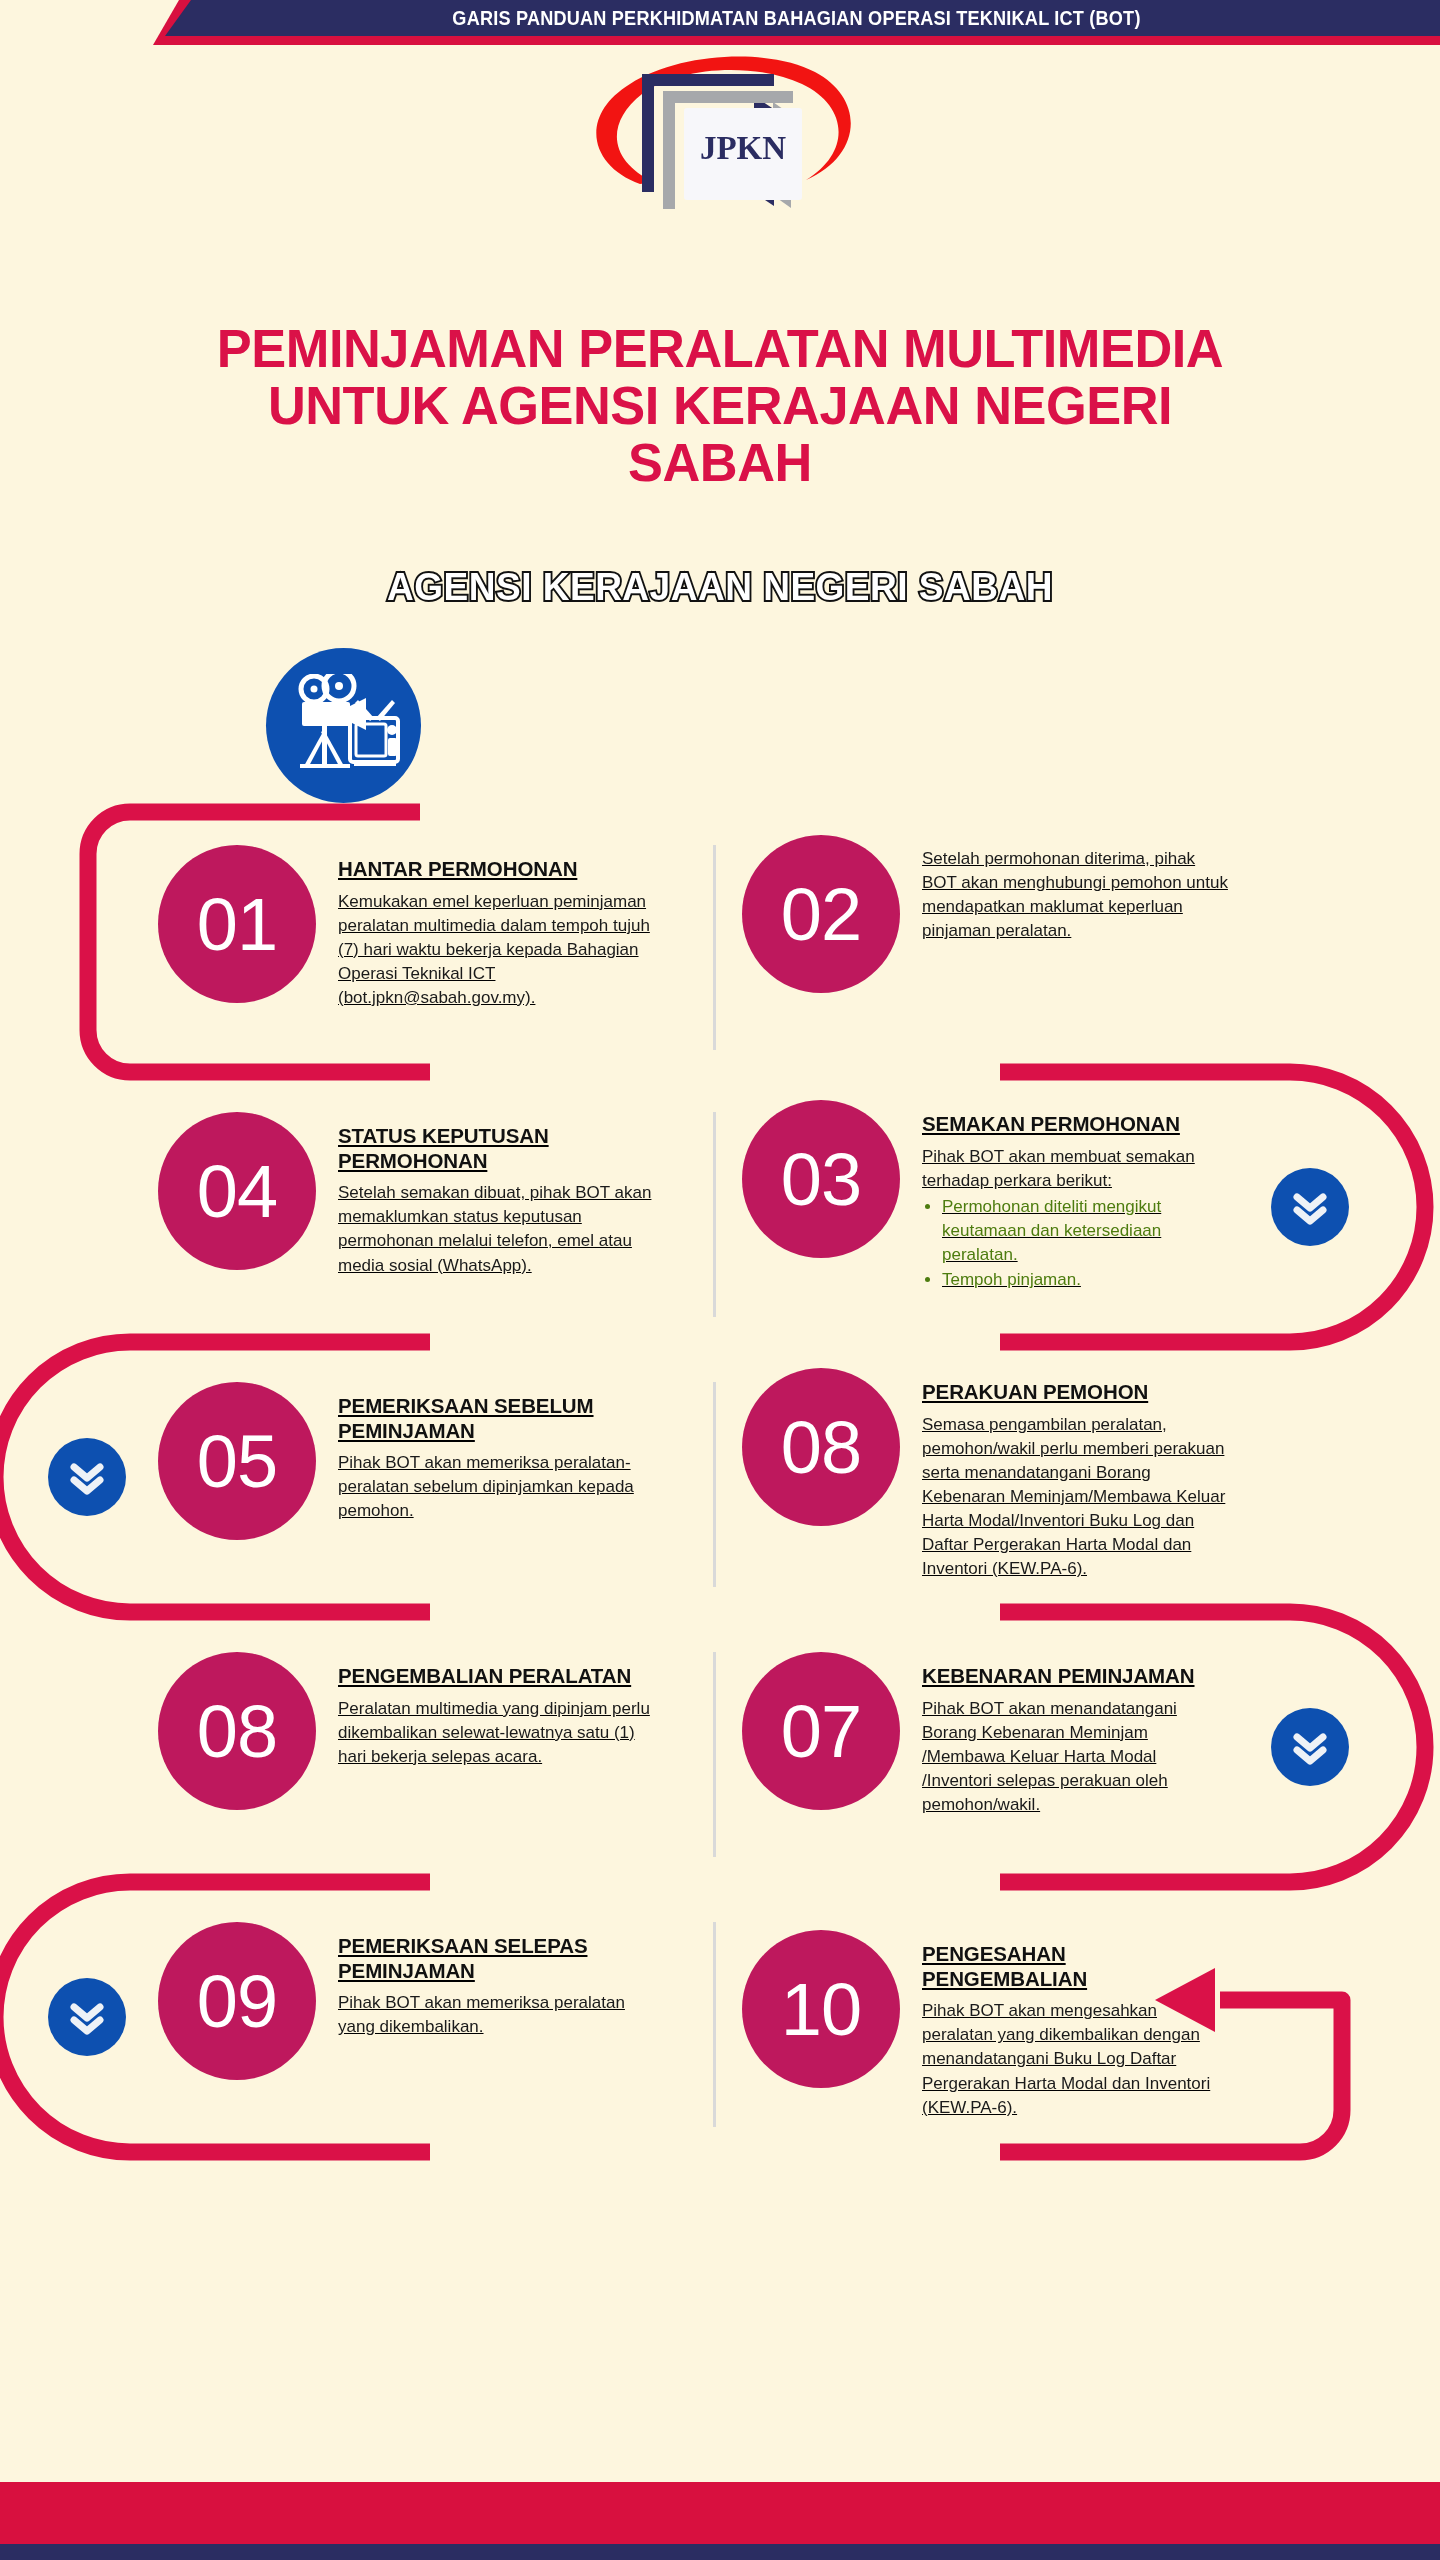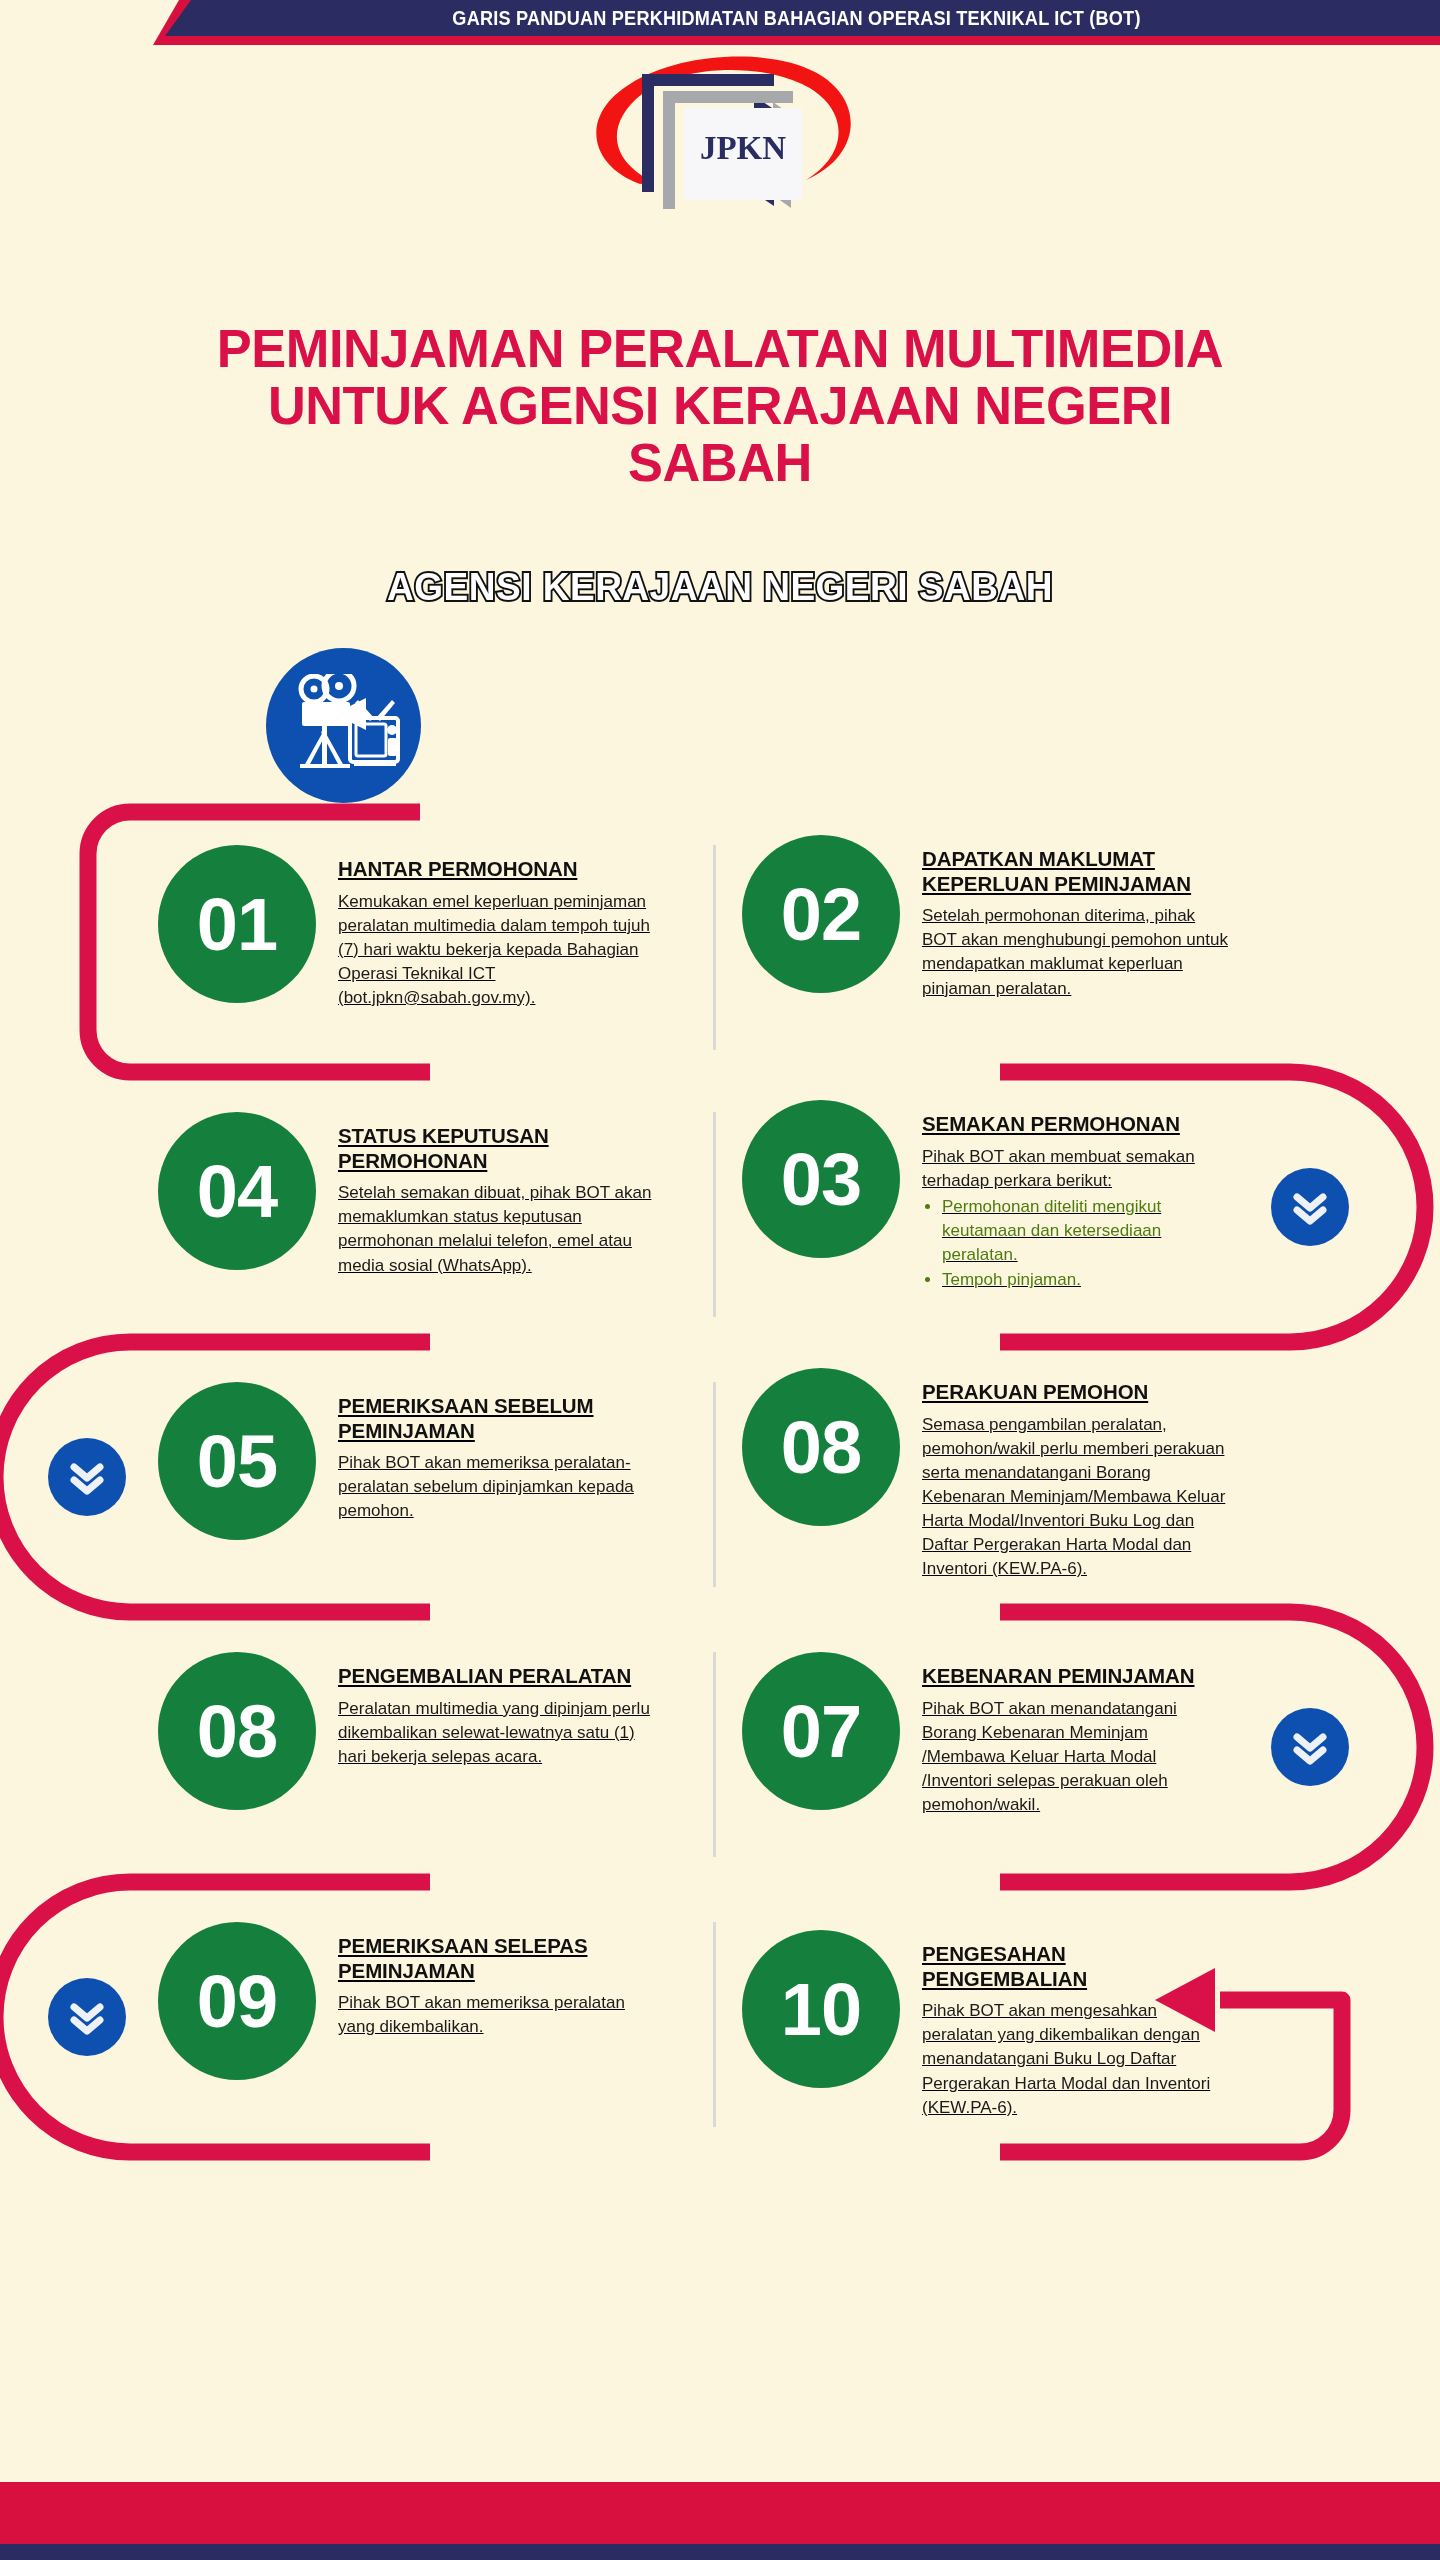--- a/index.html
+++ b/index.html
@@ -102,22 +102,22 @@
   #snake{ position:absolute; left:0; top:0; width:1440px; height:2560px; z-index:1; }
 
   
   .step{
     position:absolute; z-index:5;
     display:flex; align-items:flex-start;
   }
   .step-circle{
     flex:0 0 auto;
     width:158px; height:158px; border-radius:50%;
-    background:#15803d;
-    color:#ffffff; font-size:74px; font-weight:bold;
+    background:#be185d;
+    color:#ffffff; font-size:74px; font-weight:normal;
     display:flex; align-items:center; justify-content:center;
     letter-spacing:-1px;
   }
   .step-body{ padding-top:12px;text-decoration:underline; }
   .step-body.pad-left{ padding-left:22px; }
   .step-title{
     font-size:20.5px; font-weight:bold; color:#111111;
     line-height:1.2; letter-spacing:-0.1px;
     margin-bottom:8px;
   }
@@ -239,21 +239,20 @@
   <div class="step-circle">01</div>
   <div class="step-body pad-left" style="width:350px;">
     <div class="step-title">HANTAR PERMOHONAN</div>
     <div class="step-desc">Kemukakan emel keperluan peminjaman peralatan multimedia dalam tempoh tujuh (7) hari waktu bekerja kepada Bahagian Operasi Teknikal ICT (bot.jpkn@sabah.gov.my).</div>
   </div>
 </div>
 
 <div class="step" style="left:742px; top:835px; width:600px;">
   <div class="step-circle">02</div>
   <div class="step-body pad-left" style="width:330px;">
-    <div class="step-title">DAPATKAN MAKLUMAT KEPERLUAN PEMINJAMAN</div>
     <div class="step-desc">Setelah permohonan diterima, pihak BOT akan menghubungi pemohon untuk mendapatkan maklumat keperluan pinjaman peralatan.</div>
   </div>
 </div>
 
 <div class="step" style="left:158px; top:1112px; width:540px;">
   <div class="step-circle">04</div>
   <div class="step-body pad-left" style="width:350px;">
     <div class="step-title">STATUS KEPUTUSAN PERMOHONAN</div>
     <div class="step-desc">Setelah semakan dibuat, pihak BOT akan memaklumkan status keputusan permohonan melalui telefon, emel atau media sosial (WhatsApp).</div>
   </div>

